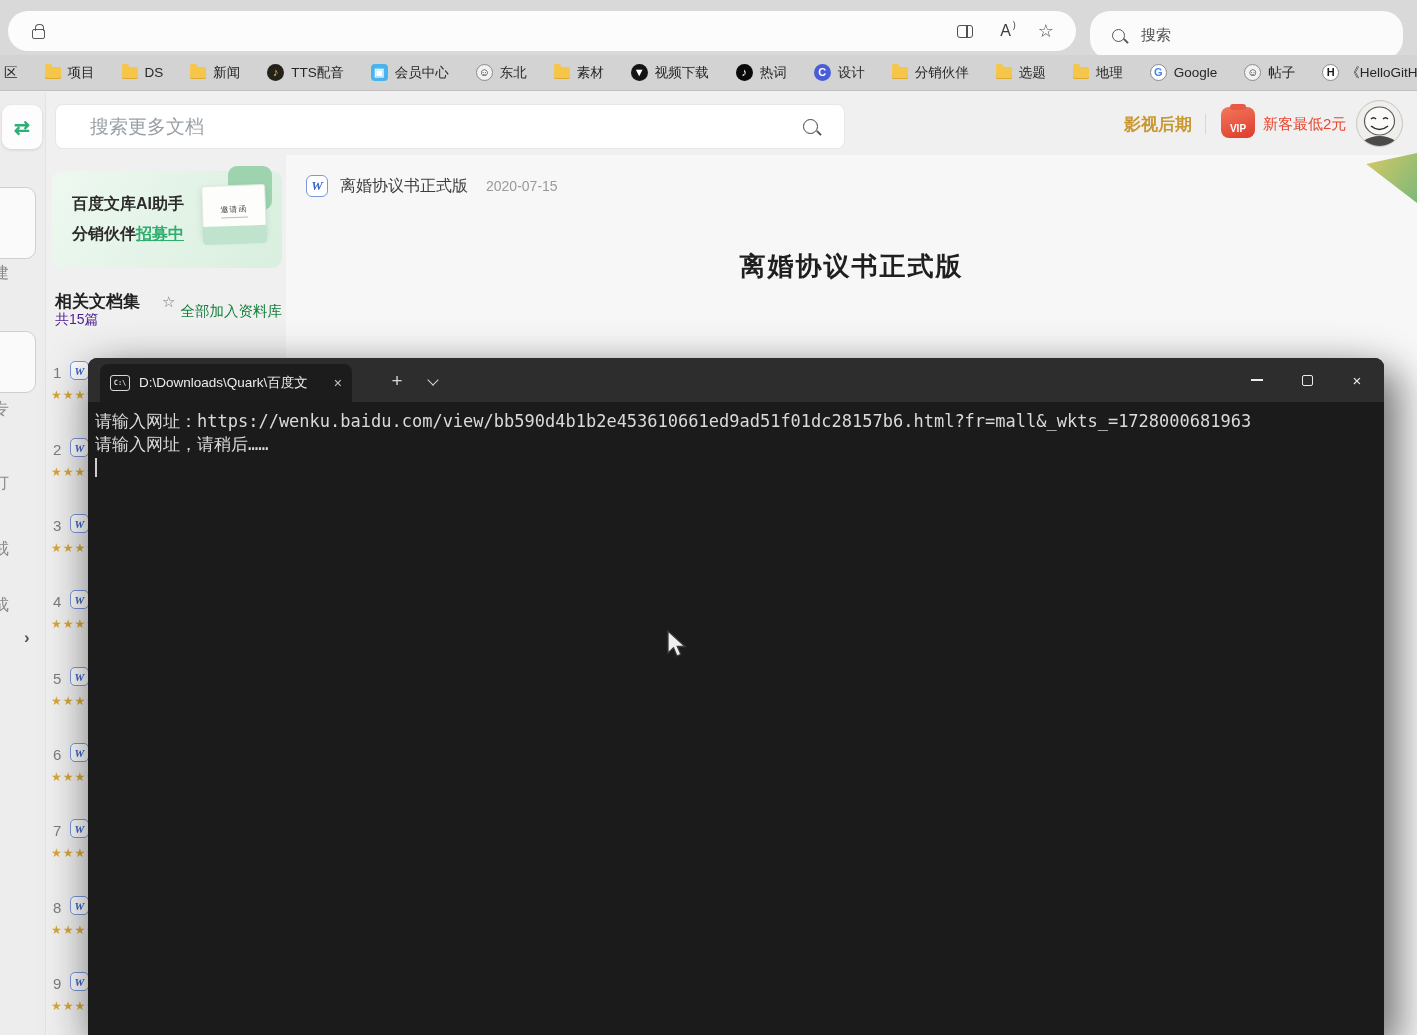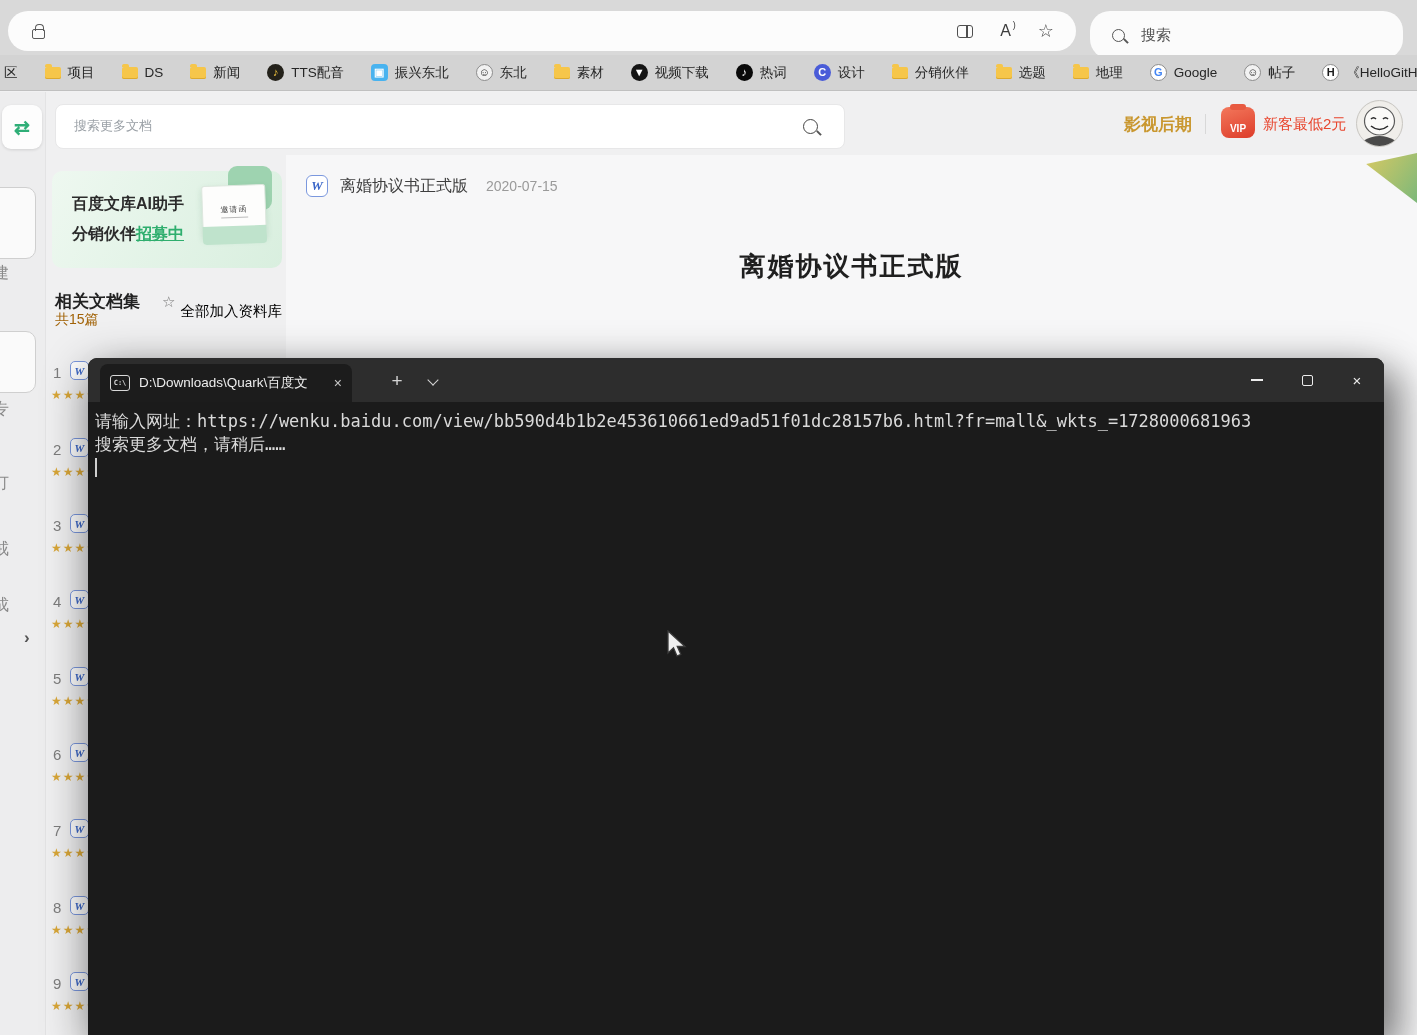--- a/index.html
+++ b/index.html
@@ -29,21 +29,21 @@
   .bm-item { display:flex; align-items:center; gap:7px; font-size:13.5px; color:#262626; flex:0 0 auto; }
   .folder-icon { width:16px; height:12px; background:#f6c64a; border-radius:2px; position:relative; box-shadow:inset 0 -1px 0 #dca92f; }
   .folder-icon::before { content:""; position:absolute; top:-3px; left:0; width:7px; height:3px; background:#f6c64a; border-radius:2px 2px 0 0; }
   .badge { width:17px; height:17px; display:flex; align-items:center; justify-content:center; font-size:11px; font-weight:bold; line-height:1; flex:0 0 auto; }
 
   
   .page { position:absolute; left:0; top:92px; width:1417px; height:943px; background:#f0f0f1; }
   .doc-area { position:absolute; left:286px; top:63px; right:0; bottom:0; background:#f7f7f8; }
 
   .wk-search { position:absolute; left:55px; top:12px; width:790px; height:45px; background:#ffffff; border:1px solid #e7e7e8; border-radius:8px; display:flex; align-items:center; }
-  .wk-search input { border:none; outline:none; background:transparent; margin-left:18px; flex:1; font-size:13px; color:#333; font-family:Liberation Mono, monospace; }
+  .wk-search input { border:none; outline:none; background:transparent; margin-left:34px; flex:1; font-size:19px; color:#333; font-family:Liberation Serif, serif; }
   .wk-search input::placeholder { color:#9aa0a6; }
   .wk-search .mag { width:15px; height:15px; border-color:#444; margin-right:26px; }
 
   .member { position:absolute; left:1124px; top:21px; font-size:17px; font-weight:bold; color:#c9972f; }
   .hdr-divider { position:absolute; left:1205px; top:22px; width:1px; height:20px; background:#d8d8d8; }
   .vip-badge { position:absolute; left:1221px; top:15px; width:34px; height:31px; border-radius:8px; background:linear-gradient(160deg,#f3785c,#dd3c2a); display:flex; align-items:flex-end; justify-content:center; color:#fff; font-size:10px; font-weight:bold; padding-bottom:4px; }
   .vip-badge::before { content:""; position:absolute; top:-3px; left:9px; width:16px; height:6px; background:#e85a41; border-radius:3px; }
   .vip-promo { position:absolute; left:1263px; top:23px; font-size:15px; color:#e8462e; }
   .avatar { position:absolute; left:1356px; top:8px; width:47px; height:47px; border-radius:50%; overflow:hidden; background:#eceae6; border:1px solid #c9c7c2; }
   .corner-tri { position:absolute; right:0; top:61px; width:62px; height:50px; background:linear-gradient(125deg,#e3cb60,#7cb87a); clip-path:polygon(18% 22%, 100% 0%, 100% 100%); }
@@ -62,22 +62,22 @@
   .promo-l1 { position:absolute; left:20px; top:23px; font-size:16px; font-weight:bold; color:#2b2b2b; }
   .promo-l2 { position:absolute; left:20px; top:53px; font-size:16px; font-weight:bold; color:#2b2b2b; }
   .promo-l2 .hl { color:#2fae6e;text-decoration:underline; }
   .envelope { position:absolute; right:16px; top:14px; width:64px; height:52px; background:#fdfdfc; border:1px solid #dde7de; border-radius:3px; transform:rotate(-2deg); box-shadow:0 3px 6px rgba(60,120,90,.18); display:flex; align-items:center; justify-content:center; }
   .envelope::after { content:""; position:absolute; left:-1px; bottom:-8px; width:64px; height:18px; background:#bfe3cc; border-radius:0 0 4px 4px; }
   .env-label { font-size:8px; color:#4a4a4a; letter-spacing:1px; border-bottom:1px solid #bbb; padding-bottom:2px; }
 
   .related-hdr { position:absolute; left:55px; top:190px; display:flex; align-items:center; }
   .related-title { font-size:17px; font-weight:bold; color:#222; }
   .related-star { font-size:15px; color:#777; margin-left:22px; margin-right:5px; }
-  .related-action { font-size:14.5px; color:#000000;margin-top:20px; }
-  .related-count { position:absolute; left:55px; top:219px; font-size:14px; color:#a16207; }
+  .related-action { font-size:14.5px; color:#15803d;margin-top:20px; }
+  .related-count { position:absolute; left:55px; top:219px; font-size:14px; color:#4c1d95; }
 
   .doc-list { position:absolute; left:50px; top:0; width:240px; height:100%; }
   .doc-item { position:absolute; left:0; width:240px; }
   .doc-rank { position:absolute; left:3px; top:0; font-size:15px; color:#7d7d7d; }
   .w-badge { position:absolute; left:20px; top:-3px; width:19px; height:19px; background:#fff; border:1.5px solid #7b98de; border-radius:5px; color:#3a66c8; font:italic bold 11px "Liberation Serif",serif; display:flex; align-items:center; justify-content:center; }
   .doc-stars { position:absolute; left:1px; top:24px; font-size:12px; color:#d9a738; letter-spacing:1px; white-space:nowrap; }
 
   
   .crumb { position:absolute; left:20px; top:20px; display:flex; align-items:center; }
   .crumb .w-badge2 { width:22px; height:22px; background:#fff; border:1.5px solid #7b98de; border-radius:6px; color:#3a66c8; font:italic bold 13px "Liberation Serif",serif; display:flex; align-items:center; justify-content:center; }
@@ -139,21 +139,21 @@
     <div class="bm-item">
       <span class="folder-icon"></span>
       <span class="bm-label">新闻</span>
     </div>
     <div class="bm-item">
       <span class="badge" style="background: rgb(35, 33, 26); color: rgb(242, 196, 61); border-radius: 50%;">♪</span>
       <span class="bm-label">TTS配音</span>
     </div>
     <div class="bm-item">
       <span class="badge" style="background: rgb(73, 179, 239); color: rgb(255, 255, 255); border-radius: 4px;">▣</span>
-      <span class="bm-label">振兴东北</span>
+      <span class="bm-label">会员中心</span>
     </div>
     <div class="bm-item">
       <span class="badge" style="background: rgb(242, 242, 242); color: rgb(34, 34, 34); border-radius: 50%; border: 1px solid rgb(140, 140, 140);">☺</span>
       <span class="bm-label">东北</span>
     </div>
     <div class="bm-item">
       <span class="folder-icon"></span>
       <span class="bm-label">素材</span>
     </div>
     <div class="bm-item">
@@ -327,20 +327,20 @@
     <div class="term-controls">
       <span class="term-ctl">
           <span class="min-bar"></span>
         </span>
       <span class="term-ctl">
           <span class="max-box"></span>
         </span>
       <span class="term-ctl">×</span>
     </div>
   </div>
-  <div class="term-lines"><div>请输入网址：https://wenku.baidu.com/view/bb590d4b1b2e453610661ed9ad51f01dc28157b6.html?fr=mall&amp;_wkts_=1728000681963</div><div>搜索更多文档，请稍后……</div><div><span class="term-cursor"></span></div></div>
+  <div class="term-lines"><div>请输入网址：https://wenku.baidu.com/view/bb590d4b1b2e453610661ed9ad51f01dc28157b6.html?fr=mall&amp;_wkts_=1728000681963</div><div>请输入网址，请稍后……</div><div><span class="term-cursor"></span></div></div>
 </div>
 
 <span class="mouse-cursor">
   <svg width="24" height="30" viewBox="0 0 24 30">
     <path d="M2 1 L2 23 L7.5 17.8 L11 26 L14.8 24.3 L11.3 16.5 L19 16.5 Z" fill="#efefef" stroke="#3a3a3a" stroke-width="1.3"></path>
   </svg>
 </span>
 
 </body></html>

